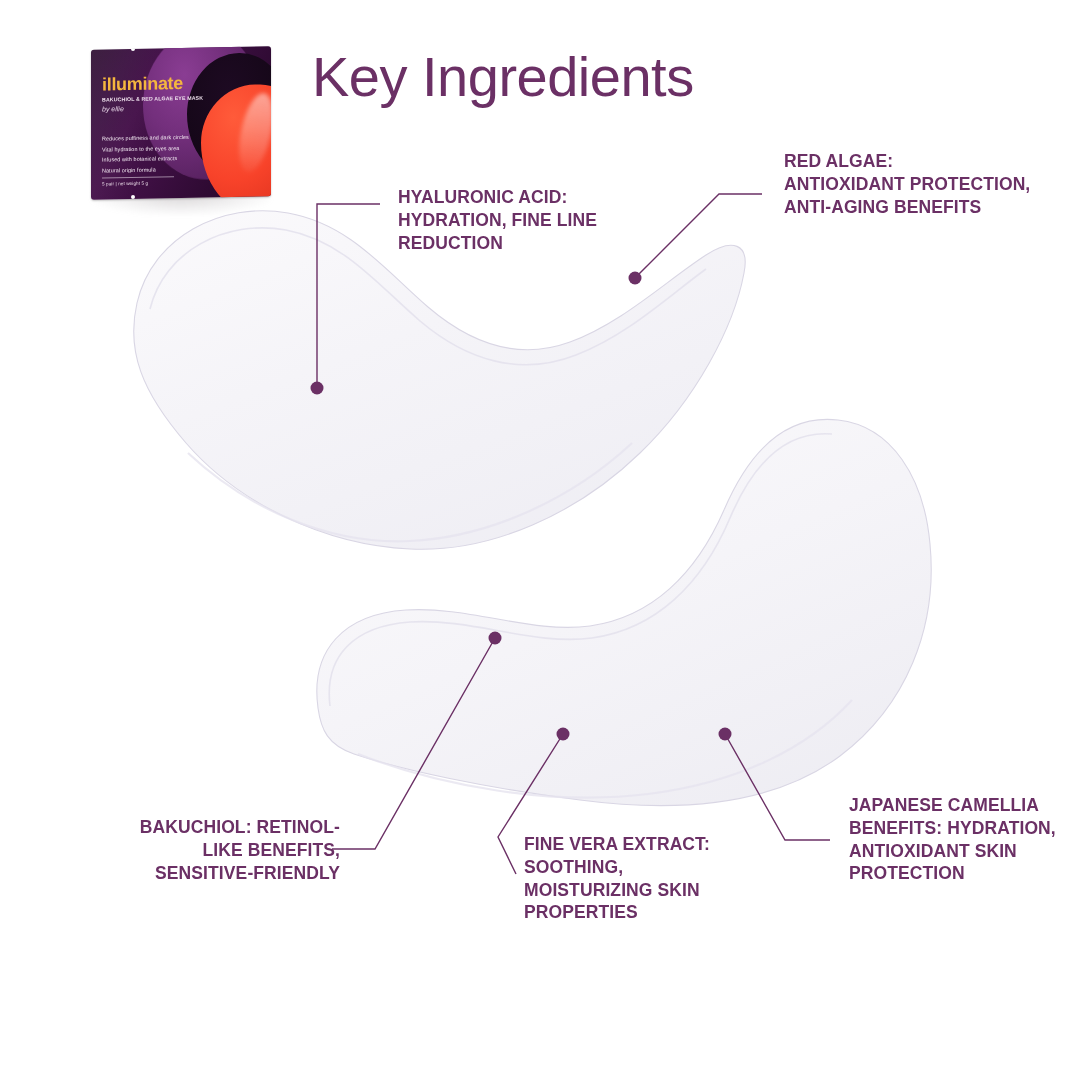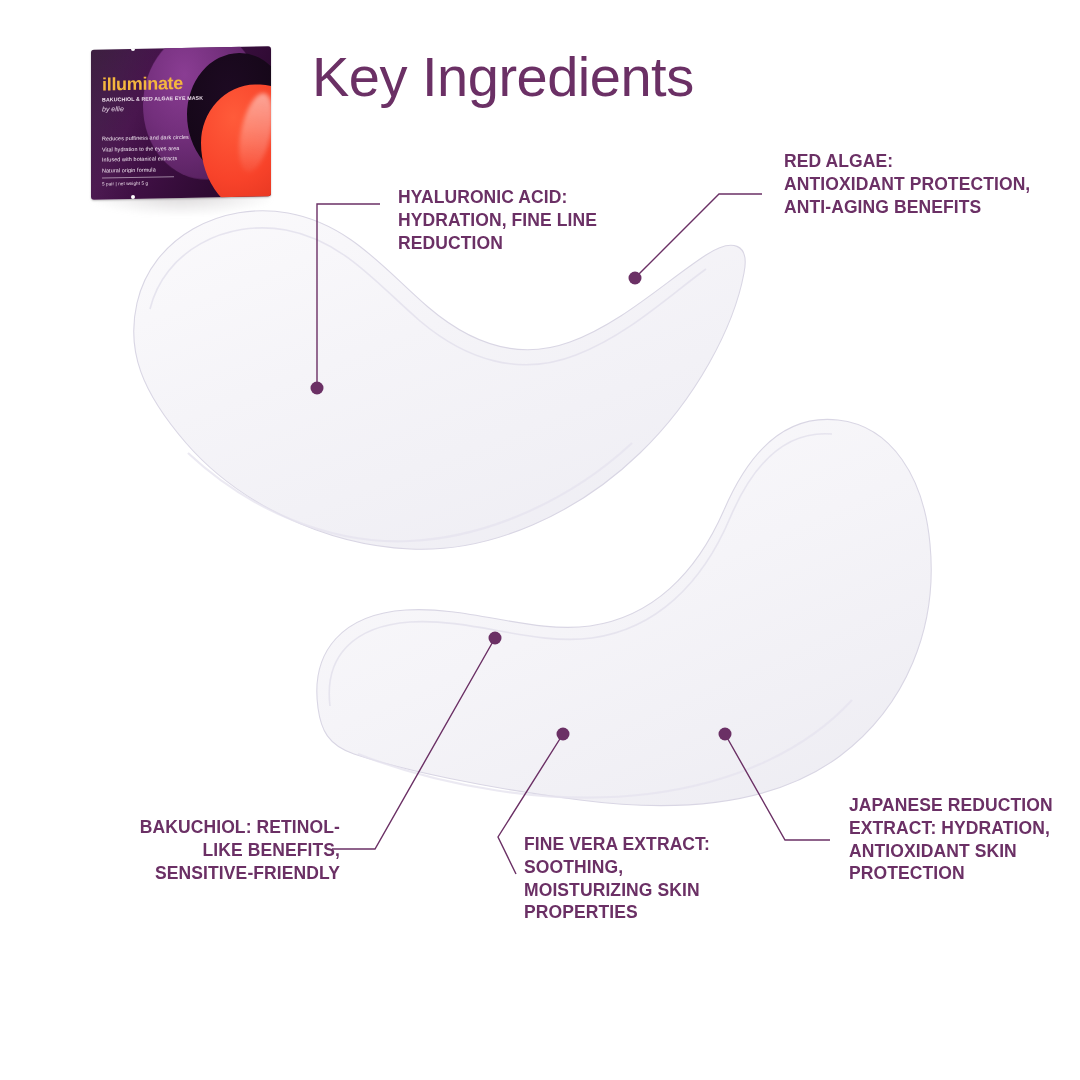--- a/index.html
+++ b/index.html
@@ -328,16 +328,16 @@
 
   <div class="callout" id="callout-bakuchiol">
     <span class="lbl">BAKUCHIOL:</span> <span class="desc">RETINOL-LIKE BENEFITS, SENSITIVE-FRIENDLY</span>
   </div>
 
   <div class="callout block" id="callout-aloe">
     <span class="lbl">FINE VERA EXTRACT:</span><span class="desc">SOOTHING, MOISTURIZING SKIN PROPERTIES</span>
   </div>
 
   <div class="callout" id="callout-camellia">
-    <span class="lbl">JAPANESE REDUCTION EXTRACT:</span> <span class="desc">HYDRATION, ANTIOXIDANT SKIN PROTECTION</span>
+    <span class="lbl">JAPANESE CAMELLIA BENEFITS:</span> <span class="desc">HYDRATION, ANTIOXIDANT SKIN PROTECTION</span>
   </div>
 
 </div>
 
 </body></html>

